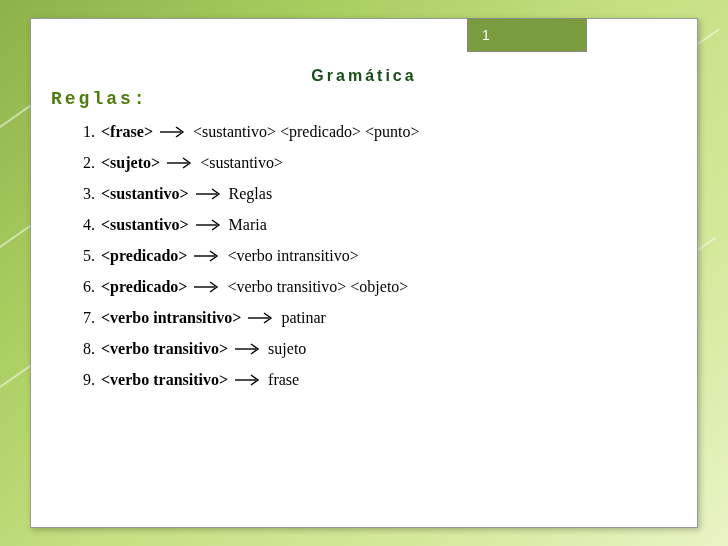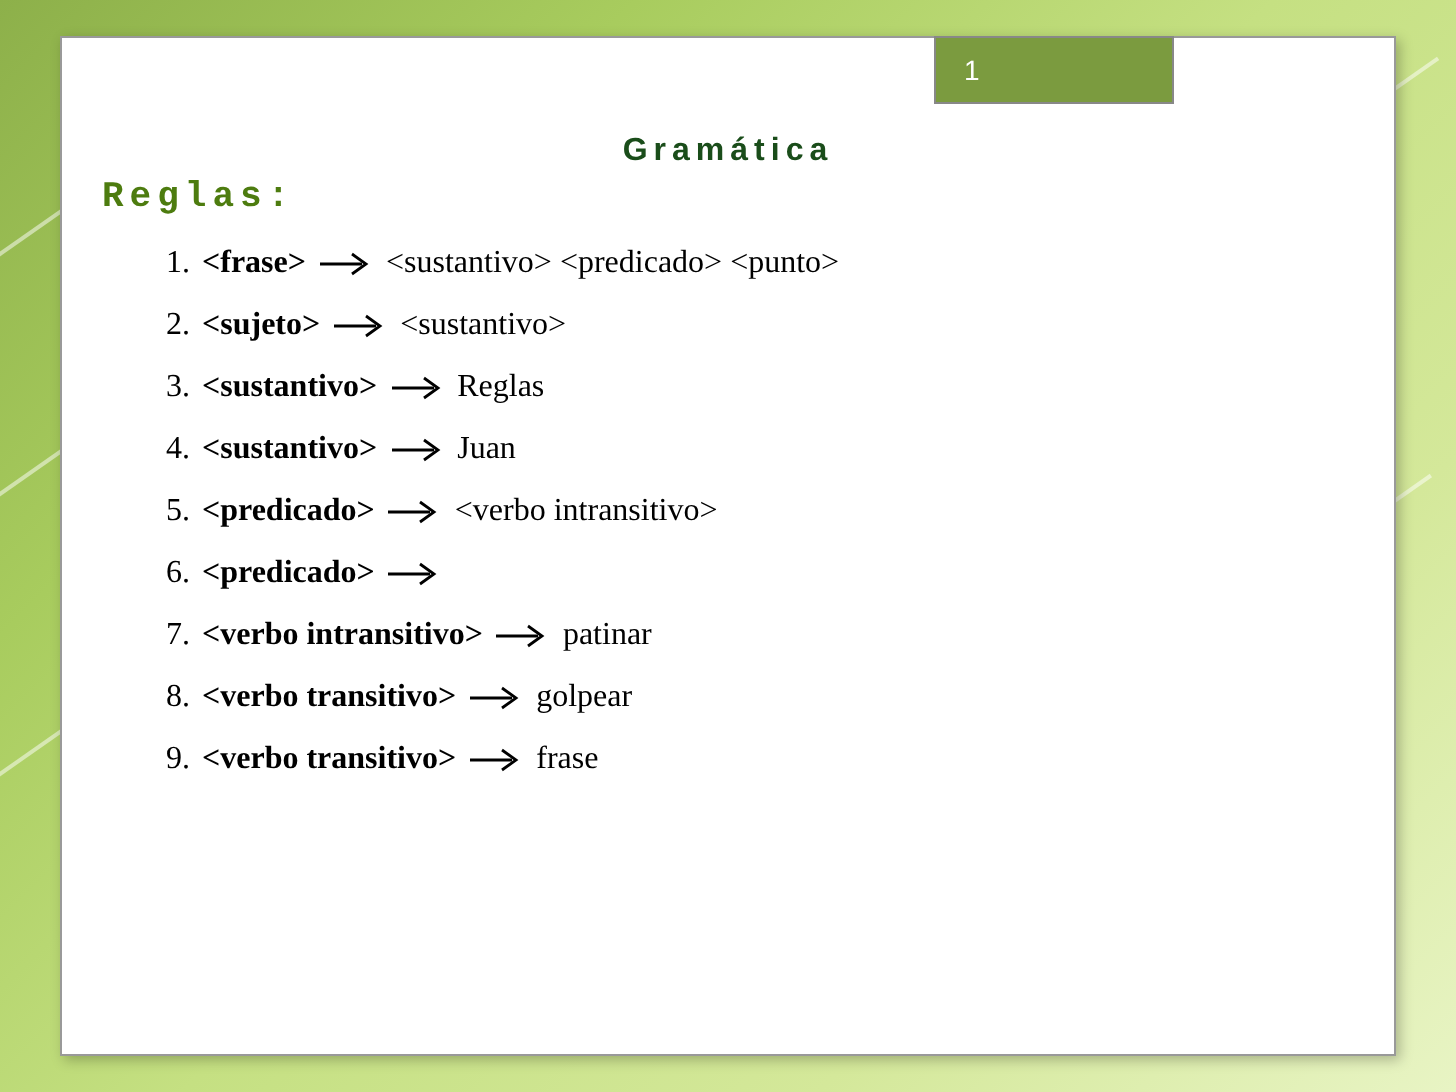--- a/index.html
+++ b/index.html
@@ -143,56 +143,57 @@
           </svg>
           <span class="rule-rhs">Reglas</span>
         </li>
         <li class="rule-item">
           <span class="rule-num">4.</span>
           <span class="rule-lhs">&lt;sustantivo&gt;</span>
           <svg class="arrow" viewBox="0 0 28 14">
             <line x1="1" y1="7" x2="22" y2="7" stroke="#000" stroke-width="1.4"></line>
             <polyline points="17,2 24,7 17,12" fill="none" stroke="#000" stroke-width="1.4"></polyline>
           </svg>
-          <span class="rule-rhs">Juan</span>
+          <span class="rule-rhs">Maria</span>
         </li>
         <li class="rule-item">
           <span class="rule-num">5.</span>
           <span class="rule-lhs">&lt;predicado&gt;</span>
           <svg class="arrow" viewBox="0 0 28 14">
             <line x1="1" y1="7" x2="22" y2="7" stroke="#000" stroke-width="1.4"></line>
             <polyline points="17,2 24,7 17,12" fill="none" stroke="#000" stroke-width="1.4"></polyline>
           </svg>
           <span class="rule-rhs">&lt;verbo intransitivo&gt;</span>
         </li>
         <li class="rule-item">
           <span class="rule-num">6.</span>
           <span class="rule-lhs">&lt;predicado&gt;</span>
           <svg class="arrow" viewBox="0 0 28 14">
             <line x1="1" y1="7" x2="22" y2="7" stroke="#000" stroke-width="1.4"></line>
             <polyline points="17,2 24,7 17,12" fill="none" stroke="#000" stroke-width="1.4"></polyline>
           </svg>
+          <span class="rule-rhs">&lt;verbo transitivo&gt; &lt;objeto&gt;</span>
         </li>
         <li class="rule-item">
           <span class="rule-num">7.</span>
           <span class="rule-lhs">&lt;verbo intransitivo&gt;</span>
           <svg class="arrow" viewBox="0 0 28 14">
             <line x1="1" y1="7" x2="22" y2="7" stroke="#000" stroke-width="1.4"></line>
             <polyline points="17,2 24,7 17,12" fill="none" stroke="#000" stroke-width="1.4"></polyline>
           </svg>
           <span class="rule-rhs">patinar</span>
         </li>
         <li class="rule-item">
           <span class="rule-num">8.</span>
           <span class="rule-lhs">&lt;verbo transitivo&gt;</span>
           <svg class="arrow" viewBox="0 0 28 14">
             <line x1="1" y1="7" x2="22" y2="7" stroke="#000" stroke-width="1.4"></line>
             <polyline points="17,2 24,7 17,12" fill="none" stroke="#000" stroke-width="1.4"></polyline>
           </svg>
-          <span class="rule-rhs">golpear</span>
+          <span class="rule-rhs">sujeto</span>
         </li>
         <li class="rule-item">
           <span class="rule-num">9.</span>
           <span class="rule-lhs">&lt;verbo transitivo&gt;</span>
           <svg class="arrow" viewBox="0 0 28 14">
             <line x1="1" y1="7" x2="22" y2="7" stroke="#000" stroke-width="1.4"></line>
             <polyline points="17,2 24,7 17,12" fill="none" stroke="#000" stroke-width="1.4"></polyline>
           </svg>
           <span class="rule-rhs">frase</span>
         </li>

